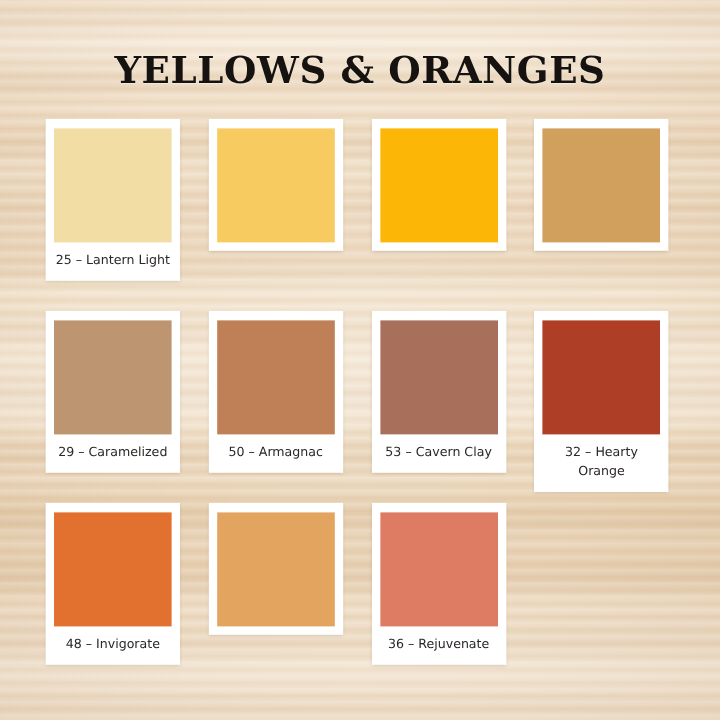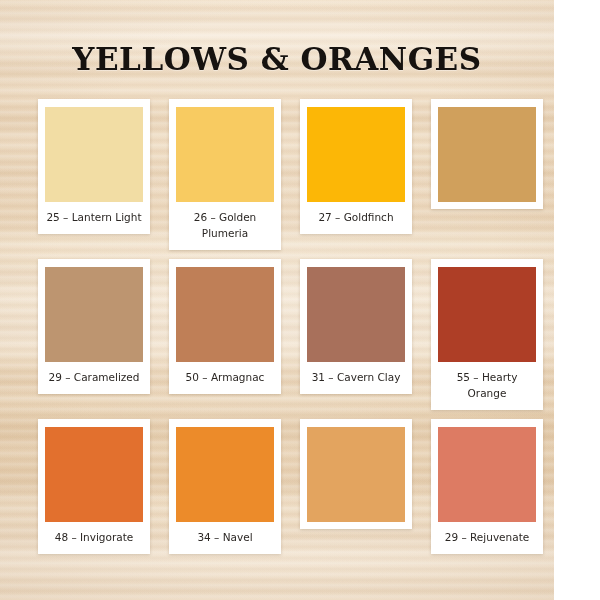--- a/index.html
+++ b/index.html
@@ -8,21 +8,21 @@
   }
   body {
     width: 600px;
     height: 600px;
     overflow: hidden;
     font-family: "DejaVu Sans", sans-serif;
   }
 
   #page {
     position: relative;
-    width: 554px;
+    width: 600px;
     height: 600px;
     box-sizing: border-box;
     background-color: #ecd9c0;
     overflow: hidden;
     padding-left: 20px;
   }
 
   
   .wood-base {
     position: absolute;
@@ -99,21 +99,21 @@
     display: grid;
     grid-template-columns: repeat(4, 1fr);
     grid-auto-rows: 160px;
     column-gap: 19px;
     row-gap: 0px;
     box-sizing: border-box;
   }
 
   .cell {
     display: flex;
-    justify-content: flex-end;
+    justify-content: flex-start;
     align-items: flex-start;
   }
 
   .card {
     width: 112px;
     background: #ffffff;
     padding: 8px 7px 7px 7px;
     box-sizing: border-box;
     box-shadow: 0 1px 3px rgba(120,90,55,0.25);
     display: flex;
@@ -152,27 +152,25 @@
     <div class="grid" id="swatch-grid">
         <div class="cell">
           <div class="card">
             <div class="chip" style="background-color: rgb(242, 221, 164);"></div>
             <div class="caption">25 – Lantern Light</div>
           </div>
         </div>
         <div class="cell">
           <div class="card">
             <div class="chip" style="background-color: rgb(248, 203, 97);"></div>
-            <div class="caption">26 – Golden Plumeria</div>
           </div>
         </div>
         <div class="cell">
           <div class="card">
             <div class="chip" style="background-color: rgb(252, 183, 6);"></div>
-            <div class="caption">27 – Goldfinch</div>
           </div>
         </div>
         <div class="cell">
           <div class="card">
             <div class="chip" style="background-color: rgb(208, 160, 92);"></div>
           </div>
         </div>
         <div class="cell">
           <div class="card">
             <div class="chip" style="background-color: rgb(189, 149, 112);"></div>
@@ -181,47 +179,41 @@
         </div>
         <div class="cell">
           <div class="card">
             <div class="chip" style="background-color: rgb(191, 127, 87);"></div>
             <div class="caption">50 – Armagnac</div>
           </div>
         </div>
         <div class="cell">
           <div class="card">
             <div class="chip" style="background-color: rgb(168, 112, 91);"></div>
-            <div class="caption">31 – Cavern Clay</div>
+            <div class="caption">53 – Cavern Clay</div>
           </div>
         </div>
         <div class="cell">
           <div class="card">
             <div class="chip" style="background-color: rgb(174, 62, 38);"></div>
-            <div class="caption">55 – Hearty Orange</div>
+            <div class="caption">32 – Hearty Orange</div>
           </div>
         </div>
         <div class="cell">
           <div class="card">
             <div class="chip" style="background-color: rgb(226, 112, 46);"></div>
             <div class="caption">48 – Invigorate</div>
           </div>
         </div>
         <div class="cell">
           <div class="card">
-            <div class="chip" style="background-color: rgb(236, 139, 42);"></div>
-            <div class="caption">34 – Navel</div>
-          </div>
-        </div>
-        <div class="cell">
-          <div class="card">
             <div class="chip" style="background-color: rgb(227, 164, 95);"></div>
           </div>
         </div>
         <div class="cell">
           <div class="card">
             <div class="chip" style="background-color: rgb(221, 123, 99);"></div>
-            <div class="caption">29 – Rejuvenate</div>
+            <div class="caption">36 – Rejuvenate</div>
           </div>
         </div>
       </div>
   </div>
 </div>
 
 </body></html>

